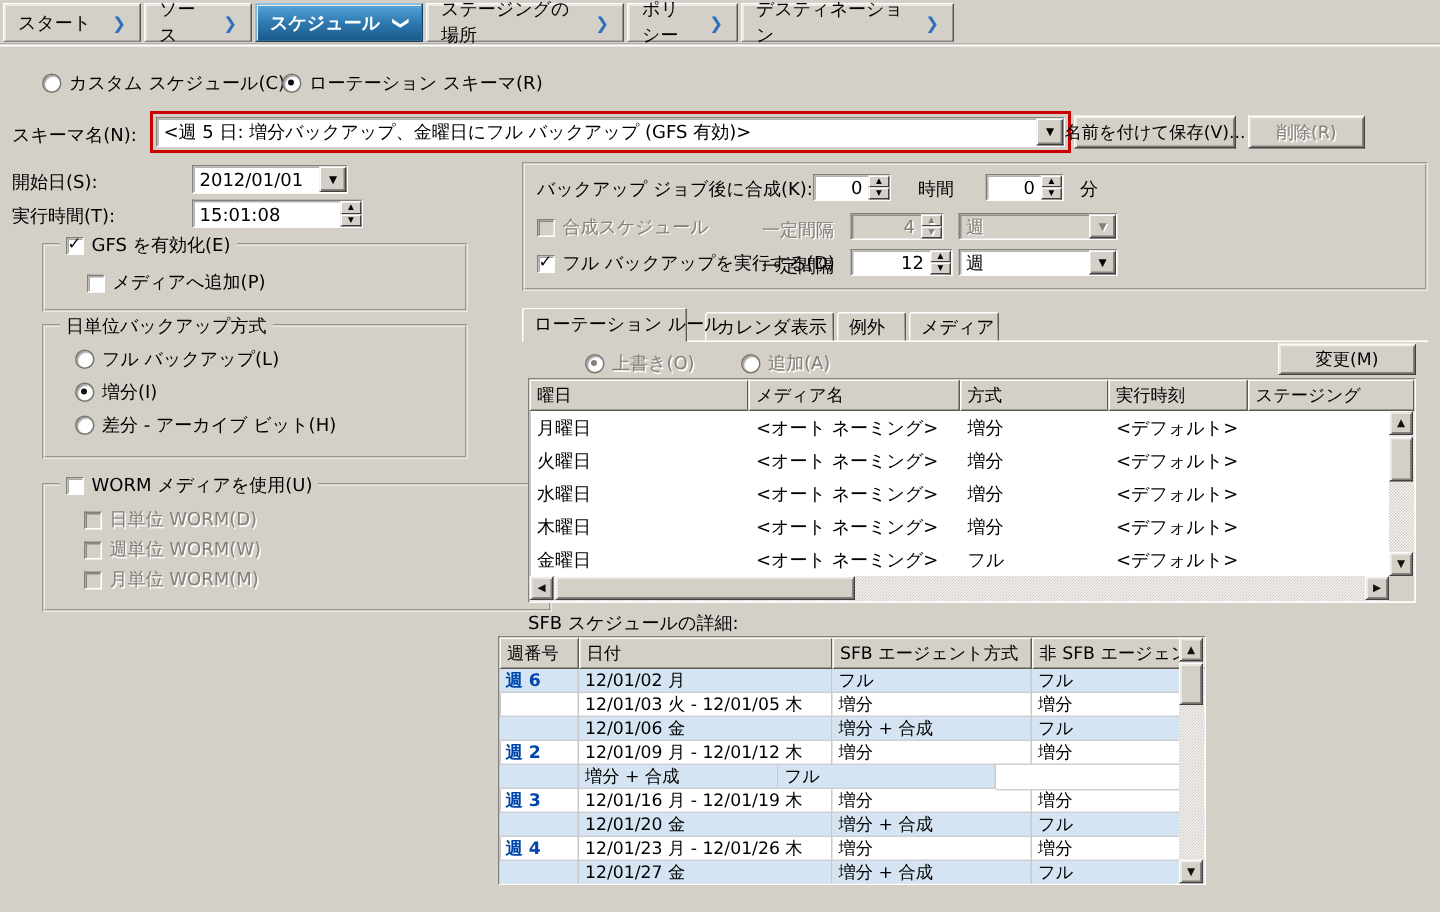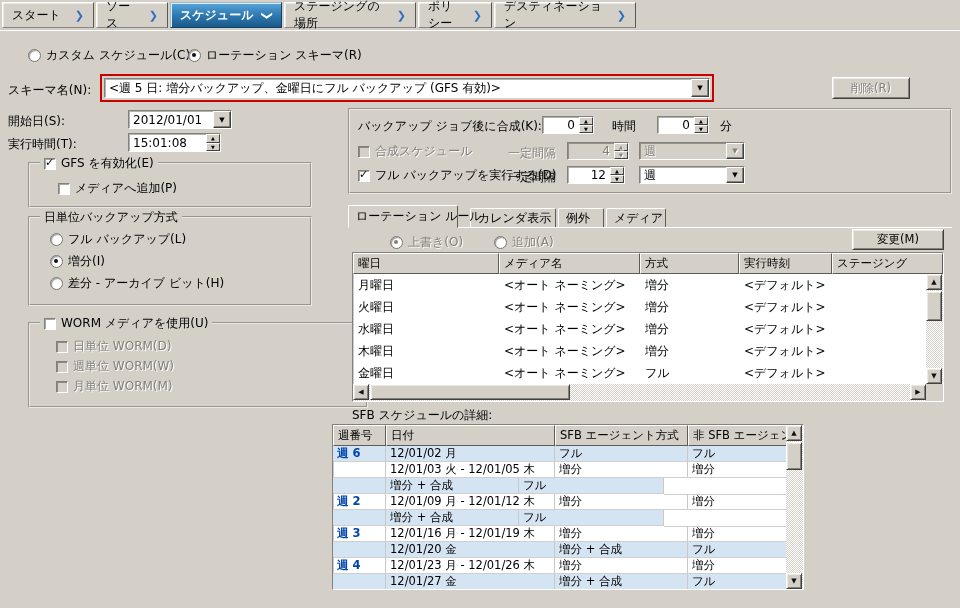--- a/index.html
+++ b/index.html
@@ -125,29 +125,30 @@
     <span>ローテーション スキーマ(R)</span>
     </div>
 
   <div class="abs" style="left:8px;top:82px">スキーマ名(N):</div>
   <div class="redbox" style="left:100px;top:74px;width:614px;height:28px">
     <div class="field rel">
       <span class="val">&lt;週 5 日: 増分バックアップ、金曜日にフル バックアップ (GFS 有効)&gt;</span>
       <span class="dropbtn">▼</span>
     </div>
   </div>
+  <div class="btn" style="left:716px;top:77px;width:108px;height:22px">名前を付けて保存(V)...</div>
   <div class="btn dis" style="left:832px;top:77px;width:78px;height:22px">削除(R)</div>
 
   <div class="abs" style="left:8px;top:113px">開始日(S):</div>
   <div class="field" style="left:128px;top:110px;width:104px;height:19px">
     <span class="val">2012/01/01</span>
     <span class="dropbtn">▼</span>
     </div>
   <div class="abs" style="left:8px;top:136px">実行時間(T):</div>
-  <div class="field" style="left:128px;top:133px;width:93px;height:19px">
+  <div class="field" style="left:128px;top:133px;width:114px;height:19px">
     <span class="val">15:01:08</span>
     <span class="spins">
         <span>▲</span>
         <span>▼</span>
       </span>
     </div>
 
   <div class="group" style="left:28px;top:162px;width:284px;height:46px">
     <div class="legend">
       <div class="cb checked" style="position:relative">
@@ -232,21 +233,21 @@
     <div class="field dis" style="left:289px;top:32px;width:106px;height:18px">
       <span class="val">週</span>
       <span class="dropbtn">▼</span>
       </div>
 
     <div class="cb checked" style="left:8px;top:57px">
       <span class="box"></span>
       <span>フル バックアップを実行する(D)</span>
       </div>
     <div class="abs" style="left:158px;top:59px">一定間隔</div>
-    <div class="field" style="left:217px;top:56px;width:58px;height:18px">
+    <div class="field" style="left:217px;top:56px;width:68px;height:18px">
       <span class="val num">12</span>
       <span class="spins">
           <span>▲</span>
           <span>▼</span>
         </span>
       </div>
     <div class="field" style="left:289px;top:56px;width:106px;height:18px">
       <span class="val">週</span>
       <span class="dropbtn">▼</span>
       </div>
@@ -340,20 +341,21 @@
         </div>
       <div class="srow">
         <span class="cell c1 wk"></span>
         <span class="cell c2">12/01/03 火 - 12/01/05 木</span>
         <span class="cell c3">増分</span>
         <span class="cell c4">増分</span>
         <span class="fillc"></span>
         </div>
       <div class="srow stripe">
         <span class="cell c1 wk"></span>
+        <span class="cell c2">12/01/06 金</span>
         <span class="cell c3">増分 + 合成</span>
         <span class="cell c4">フル</span>
         <span class="fillc"></span>
         </div>
       <div class="srow">
         <span class="cell c1 wk">週 2</span>
         <span class="cell c2">12/01/09 月 - 12/01/12 木</span>
         <span class="cell c3">増分</span>
         <span class="cell c4">増分</span>
         <span class="fillc"></span>

